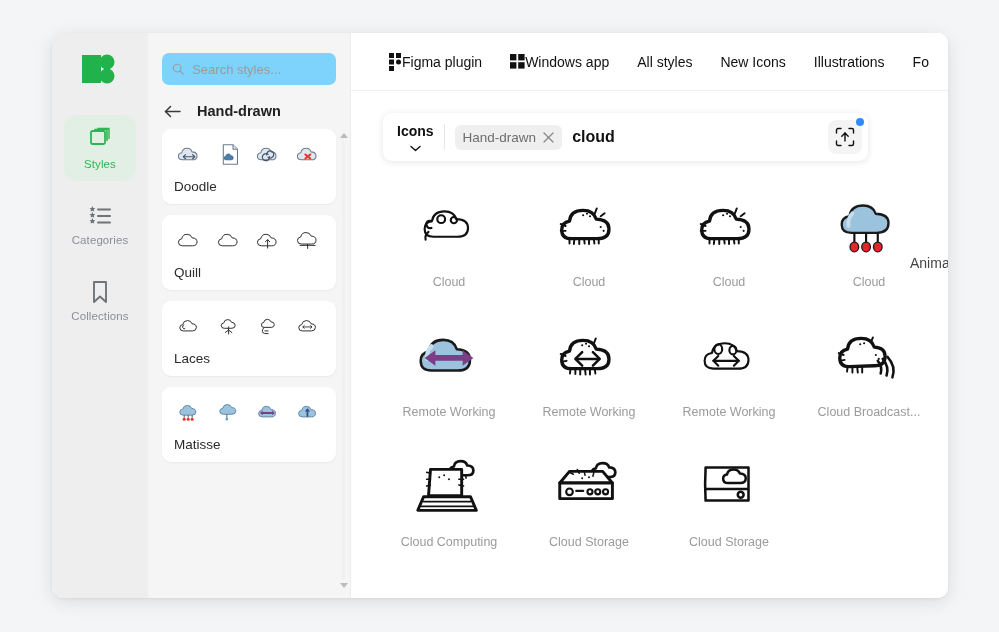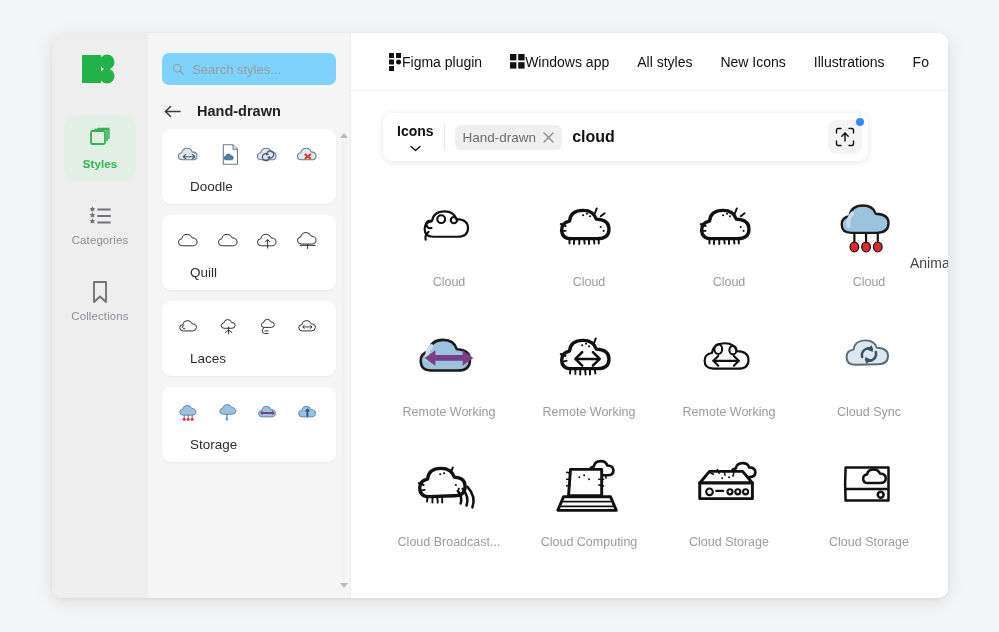--- a/index.html
+++ b/index.html
@@ -36,21 +36,21 @@
     width: 72px; height: 66px;
     border-radius: 12px;
     display: flex; flex-direction: column;
     align-items: center; justify-content: center;
     gap: 5px;
     margin-bottom: 10px;
     cursor: pointer;
   }
   .rail-item.active { background: #e2efe5; }
   .rail-label { font-size: 11.5px; color: #8a8f98; letter-spacing: .1px; }
-  .rail-item.active .rail-label { color: #2eb553; font-weight: bold; }
+  .rail-item.active .rail-label { color: #2eb553; font-weight: normal; }
   .rail-ico { width: 26px; height: 26px; display:block; }
 
   
   #list-col {
     width: 203px; flex: 0 0 203px;
     background: #f5f5f5;
     display: flex; flex-direction: column;
     position: relative;
     border-right: 1px solid #ececec;
   }
@@ -76,21 +76,21 @@
   .style-card {
     background: #ffffff;
     border-radius: 9px;
     padding: 12px 12px 10px 12px;
     margin-bottom: 11px;
     box-shadow: 0 1px 2px rgba(0,0,0,0.05);
     cursor: pointer;
   }
   .card-icons { display: flex; justify-content: space-between; padding: 2px 2px 0 2px; }
   .card-icons svg { width: 27px; height: 23px; display:block; }
-  .card-name { font-size: 13.5px; color: #2b2b2b; margin-top: 13px; margin-left: 16px; }
+  .card-name { font-size: 13.5px; color: #2b2b2b; margin-top: 13px; }
 
   #list-scrollbar {
     position: absolute; right: 2px; top: 100px; bottom: 10px; width: 9px;
     display: flex; flex-direction: column; align-items: center;
     justify-content: space-between;
   }
   .sb-arrow { width: 0; height: 0; border-left: 4px solid transparent; border-right: 4px solid transparent; }
   .sb-up { border-bottom: 5px solid #bcbcbc; }
   .sb-down { border-top: 5px solid #bcbcbc; }
   #sb-track { flex:1; width: 3px; background: #f0f0f0; margin: 3px 0; border-radius: 2px; }
@@ -324,21 +324,21 @@
             <line x1="8.5" y1="13.5" x2="19" y2="13.5" stroke="#7a3f87" stroke-width="2.2" stroke-linecap="round"></line>
             <polygon points="8.5,10.8 5.4,13.5 8.5,16.2" fill="#7a3f87"></polygon>
             <polygon points="19,10.8 22.1,13.5 19,16.2" fill="#7a3f87"></polygon>
           </svg>
           <svg viewBox="0 0 30 26">
             <path d="M8 18 q-4.2 0 -4.2 -3.8 q0 -3.2 3.5 -3.7 q0.7 -4.5 5.4 -4.5 q4 0 5.1 3.7 q5.1 0.2 5.1 4.1 q0 4.2 -4.6 4.2 z" fill="#9cc3dd" stroke="#5b7fa0" stroke-width="1"></path>
             <line x1="13.8" y1="17" x2="13.8" y2="10" stroke="#2e4f8f" stroke-width="2" stroke-linecap="round"></line>
             <polygon points="13.8,8.2 10.8,12 16.8,12" fill="#2e4f8f"></polygon>
           </svg>
         </div>
-        <div class="card-name">Storage</div>
+        <div class="card-name">Matisse</div>
       </div>
     </div>
 
     <div id="list-scrollbar">
       <div class="sb-arrow sb-up"></div>
       <div id="sb-track"></div>
       <div class="sb-arrow sb-down"></div>
     </div>
   </div>
 
@@ -543,32 +543,20 @@
             <ellipse cx="29" cy="30" rx="4" ry="5"></ellipse>
             <ellipse cx="44" cy="31" rx="3.6" ry="4.4"></ellipse>
             <line x1="24" y1="42" x2="50" y2="42"></line>
             <polyline points="29,37 24,42 29,47"></polyline>
             <polyline points="45,37 50,42 45,47"></polyline>
           </g>
         </svg>
         <div class="grid-label">Remote Working</div>
       </div>
 
-      <div class="grid-cell">
-        <svg class="grid-ico" viewBox="0 0 80 72">
-          <path d="M26 46 q-9 0 -9 -8 q0 -6.5 7 -7.5 q1.3 -9.5 12.5 -9.5 q9 0 11.5 7.5 q11.5 0.4 11.5 8.5 q0 8.5 -10.5 8.5 z" fill="#dce7ef" stroke="#5c6b79" stroke-width="2" stroke-linejoin="round"></path>
-          <g fill="none" stroke="#3e5060" stroke-width="2.6" stroke-linecap="round">
-            <path d="M33 38 a7 7 0 0 1 10 -8"></path>
-            <path d="M47 33 a7 7 0 0 1 -10 8"></path>
-          </g>
-          <polygon points="43,26 44,33 37,30" fill="#3e5060"></polygon>
-          <polygon points="37,45 36,38 43,41" fill="#3e5060"></polygon>
-        </svg>
-        <div class="grid-label">Cloud Sync</div>
-      </div>
 
       <div class="grid-cell">
         <svg class="grid-ico" viewBox="0 0 80 72">
           <path d="M20 48 q-10 0 -10 -9 q0 -7.5 8 -9 q1 -11 14 -11 q10.5 0 13.5 9 q11 0.5 11 9.5 q0 9.5 -11 9.5 z" fill="#fff" stroke="#111" stroke-width="3.4" stroke-linejoin="round"></path>
           <g stroke="#111" stroke-width="2" stroke-linecap="round">
             <line x1="18" y1="48" x2="17.5" y2="53"></line>
               <line x1="23" y1="49" x2="23" y2="54"></line>
             <line x1="28" y1="49" x2="28.5" y2="54"></line>
               <line x1="33" y1="49" x2="33" y2="54"></line>
             <line x1="14" y1="36" x2="9" y2="34"></line>

